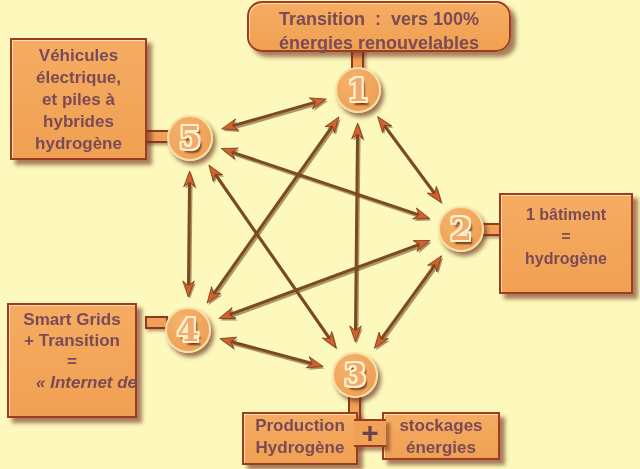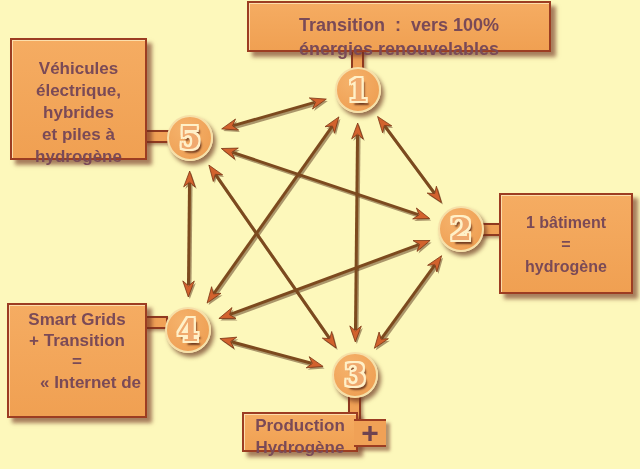--- a/index.html
+++ b/index.html
@@ -30,26 +30,26 @@
     background:linear-gradient(180deg,#F5AC62 0%,#F0A052 100%);
     border:2px solid #9C3D22;
     box-sizing:border-box;
     box-shadow:5px 5px 4px rgba(110,45,30,0.6),
                inset 1px 1px 0 rgba(255,235,190,0.8);
     color:#7A4A57;
     font-weight:bold;
     text-align:center;
   }
   .bline{white-space:pre;}
-  .it{margin-left:27px;}
-  .box1{left:247px;top:1px;width:304px;height:51px;font-size:18px;line-height:24px;padding-top:10px;}
-  .box5{left:10px;top:38px;width:137px;height:122px;font-size:17px;line-height:22px;padding-top:18px;}
-  .box2{left:499px;top:193px;width:134px;height:101px;font-size:16px;line-height:22px;padding-top:17px;}
-  .box4{left:7px;top:303px;width:140px;height:115px;font-size:17px;line-height:21px;padding-top:4px;}
-  .box3a{left:242px;top:412px;width:116px;height:40px;font-size:17px;line-height:22px;padding-top:1px;}
+  .it{font-style:italic;margin-left:27px;}
+  .box1{left:247px;top:1px;width:264px;height:51px;font-size:18px;line-height:24px;padding-top:4px;border-radius:15px;}
+  .box5{left:10px;top:38px;width:137px;height:122px;font-size:17px;line-height:22px;padding-top:5px;}
+  .box2{left:499px;top:193px;width:134px;height:101px;font-size:16px;line-height:22px;padding-top:9px;}
+  .box4{left:7px;top:303px;width:130px;height:115px;font-size:17px;line-height:21px;padding-top:4px;}
+  .box3a{left:242px;top:412px;width:116px;height:53px;font-size:17px;line-height:22px;padding-top:1px;}
   .box3b{left:382px;top:412px;width:118px;height:48px;font-size:17px;line-height:22px;padding-top:1px;}
   .stem1{left:351px;top:48px;width:13px;height:22px;}
   .conn5{left:144px;top:130px;width:28px;height:13px;}
   .conn2{left:479px;top:223px;width:23px;height:13px;}
   .conn4{left:145px;top:316px;width:23px;height:13px;}
   .stem3{left:348px;top:394px;width:13px;height:30px;}
   
   .bridge{
     position:absolute;z-index:4;
     left:354px;top:419px;width:32px;height:28px;
@@ -165,22 +165,22 @@
   <div class="stem stem3"></div>
 
   <div class="box box1">
     <div class="bline">Transition  :  vers 100%</div>
     <div class="bline">énergies renouvelables</div>
   </div>
 
   <div class="box box5">
     <div class="bline">Véhicules</div>
     <div class="bline">électrique,</div>
+    <div class="bline">et piles à</div>
     <div class="bline">hybrides</div>
-    <div class="bline">et piles à</div>
     <div class="bline">hydrogène</div>
   </div>
 
   <div class="box box2">
     <div class="bline">1 bâtiment</div>
     <div class="bline">=</div>
     <div class="bline">hydrogène</div>
   </div>
 
   <div class="box box4">
@@ -188,20 +188,24 @@
     <div class="bline">+ Transition</div>
     <div class="bline">=</div>
     <div class="bline it">« Internet de</div>
   </div>
 
   <div class="box box3a">
     <div class="bline">Production</div>
     <div class="bline">Hydrogène</div>
   </div>
 
+  <div class="box box3b">
+    <div class="bline">stockages</div>
+    <div class="bline">énergies</div>
+  </div>
 
   <div class="bridge">
     <span class="plus">+</span>
   </div>
 
   <div class="node" style="left: 335px; top: 67px;">
     <span class="num">1</span>
   </div>
   <div class="node" style="left: 438px; top: 206px;">
     <span class="num">2</span>

